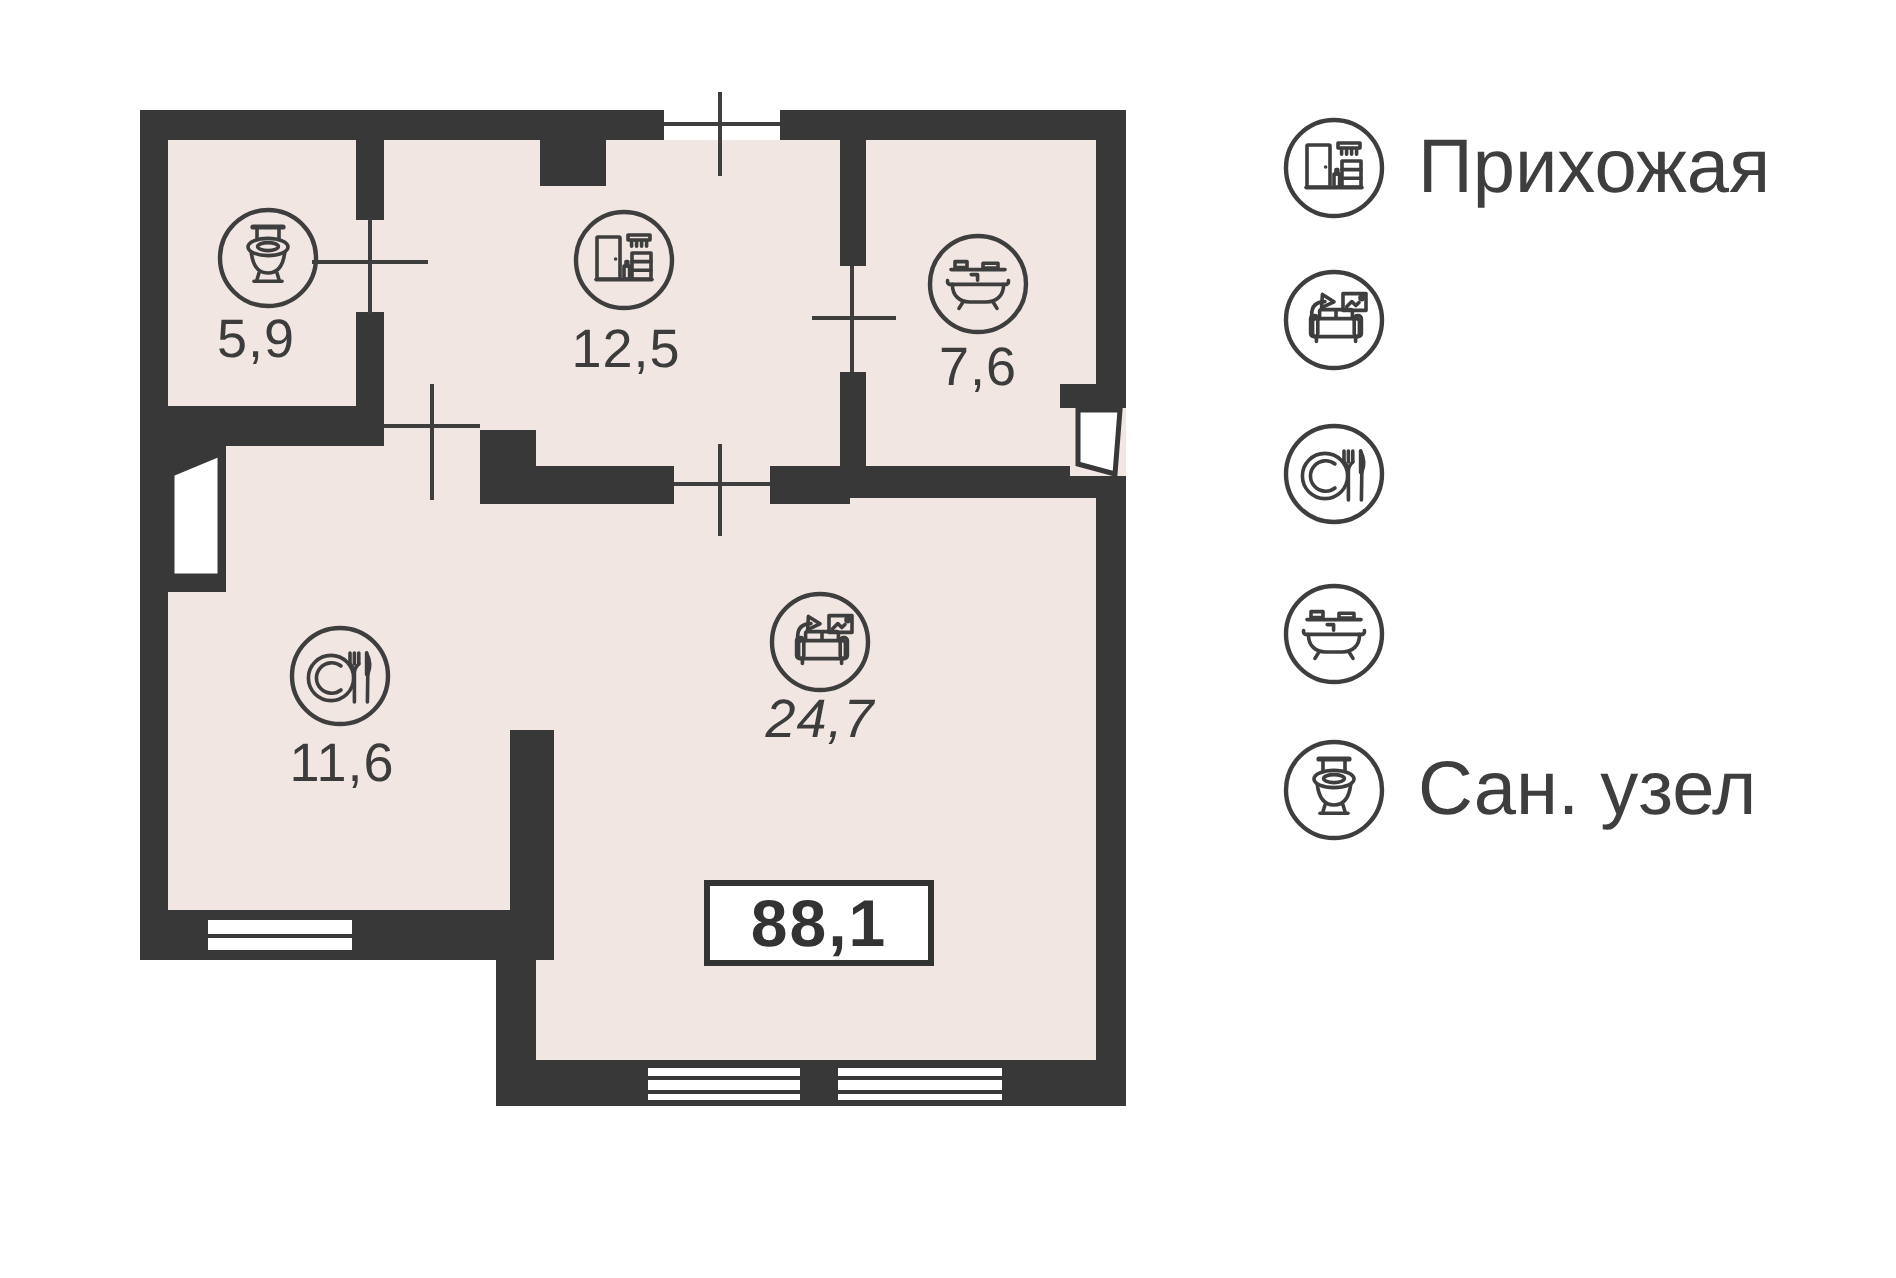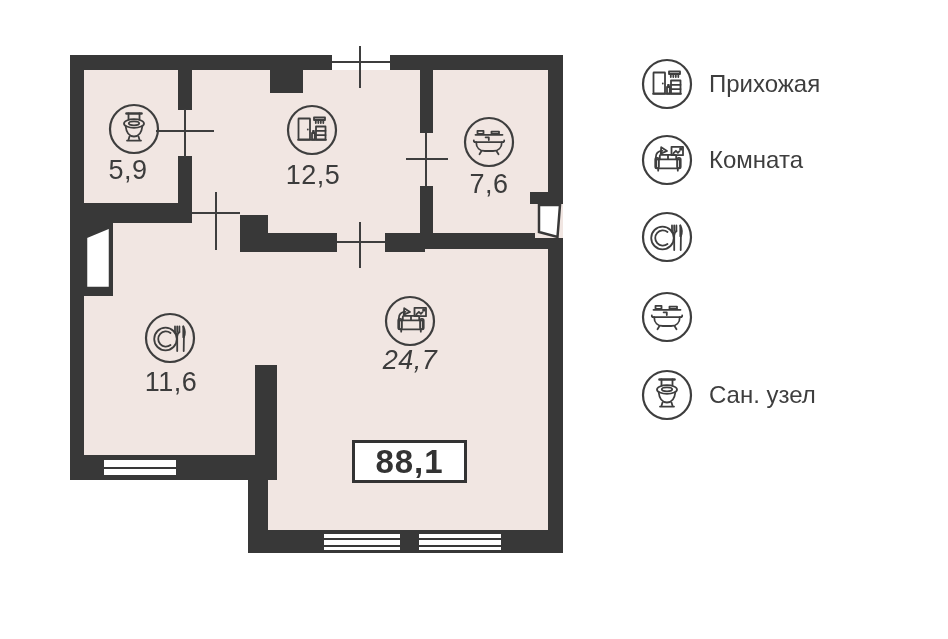--- a/index.html
+++ b/index.html
@@ -28,21 +28,21 @@
     line-height:45px;text-align:center;letter-spacing:1px;
   }
   .badge-area{
     position:absolute;left:352px;top:440px;width:115px;height:43px;
     background:#ffffff;border:3px solid #333333;box-sizing:border-box;
     color:#333333;font-size:33px;font-weight:bold;line-height:37px;
     text-align:center;letter-spacing:1px;
   }
   .legend-row{position:absolute;left:641px;height:52px;display:flex;align-items:center;}
   .legend-row .icon{position:static;flex:0 0 52px;}
-  .legend-label{margin-left:16px;font-size:24px;color:#3e3e3e;white-space:nowrap;}
+  .legend-label{margin-left:16px;font-size:38px;color:#3e3e3e;white-space:nowrap;}
   svg.leaf{position:absolute;overflow:visible;}
 </style>
 </head>
 <body>
 
 <svg width="0" height="0" style="position:absolute" aria-hidden="true">
   <defs>
     <g id="sym-toilet" fill="none" stroke="#3e3e3e" stroke-width="1.8" stroke-linecap="round" stroke-linejoin="round">
       <circle cx="26" cy="26" r="24" stroke-width="2.2"></circle>
       <path d="M18.5,10.5 h15" stroke-width="2.6"></path>
@@ -193,21 +193,20 @@
   <div class="legend-row" style="top:58px;">
     <svg class="icon" viewBox="0 0 52 52">
         <use href="#sym-hallway"></use>
       </svg>
     <span class="legend-label">Прихожая</span>
   </div>
   <div class="legend-row" style="top:134px;">
     <svg class="icon" viewBox="0 0 52 52">
         <use href="#sym-room"></use>
       </svg>
-    <span class="legend-label">Комната</span>
   </div>
   <div class="legend-row" style="top:211px;">
     <svg class="icon" viewBox="0 0 52 52">
         <use href="#sym-kitchen"></use>
       </svg>
   </div>
   <div class="legend-row" style="top:291px;">
     <svg class="icon" viewBox="0 0 52 52">
         <use href="#sym-bath"></use>
       </svg>

